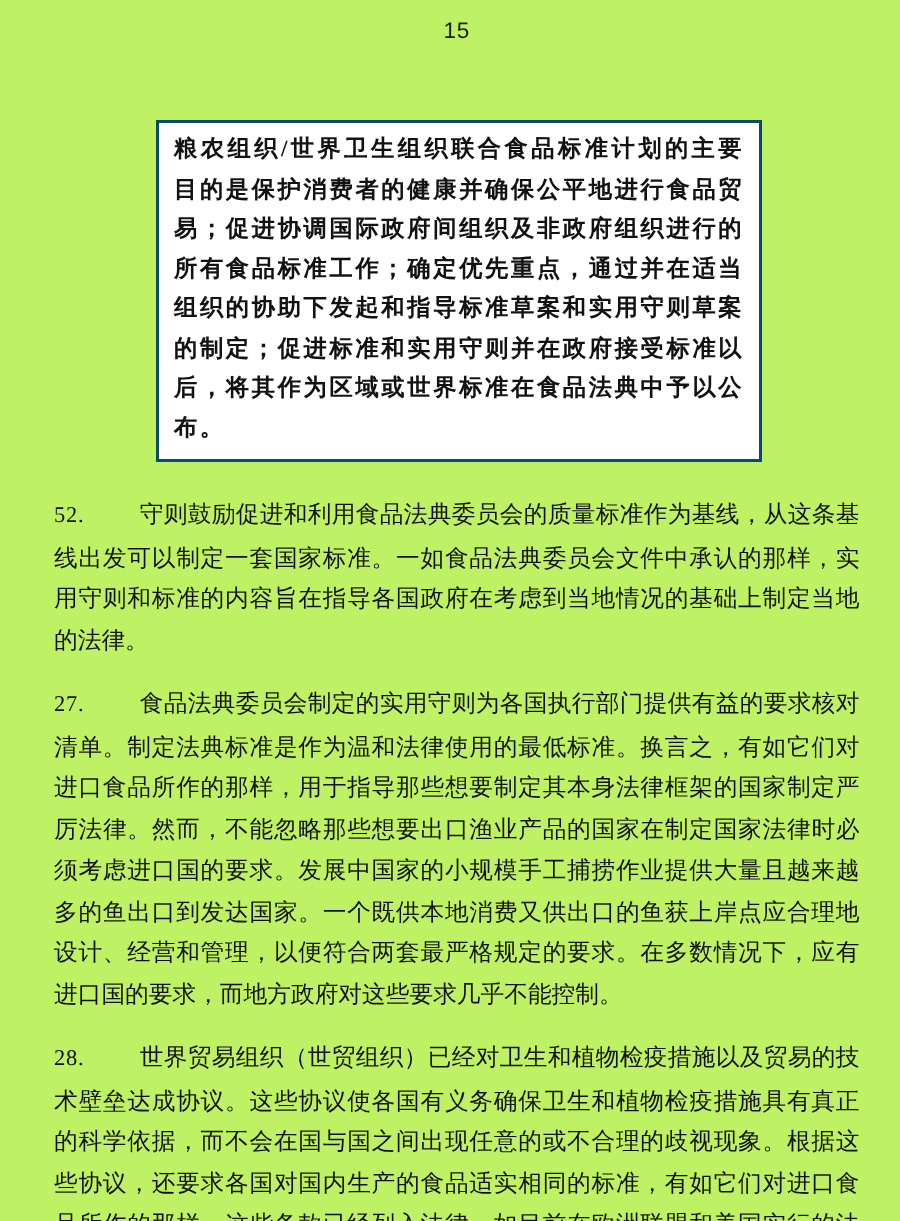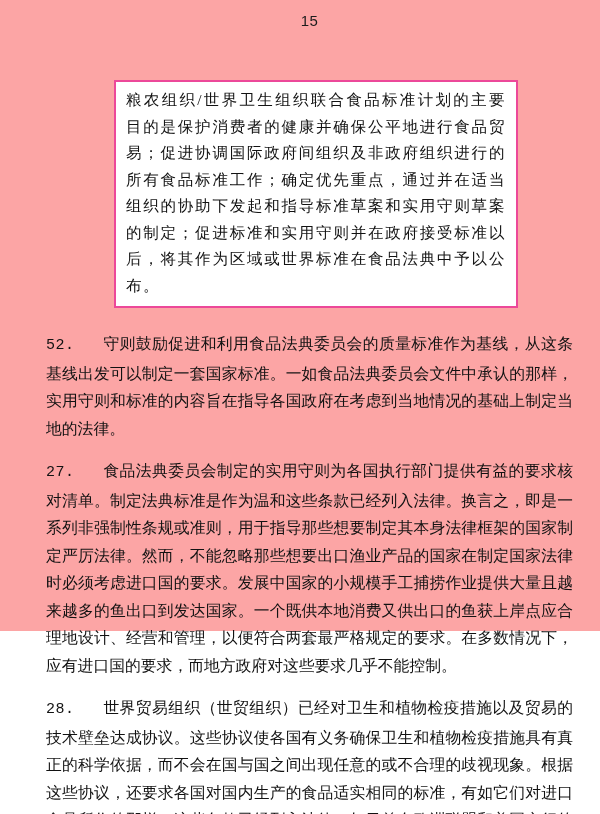--- a/index.html
+++ b/index.html
@@ -10,39 +10,40 @@
   body {
     width: 600px;
     height: 814px;
     overflow: hidden;
     font-family: "Liberation Serif", "DejaVu Serif", serif;
     color: #161616;
   }
   .page {
     box-sizing: border-box;
     width: 600px;
-    height: 631px;
-    padding: 12px 27px 0 46px;
-    background: #fca5a5;
+    height: 814px;
+    padding: 12px 27px 0 36px;
+    background: #bef264;
   }
   .page-number {
     text-align: center;
     font-family: "Liberation Sans", "DejaVu Sans", sans-serif;
     font-size: 15px;
     letter-spacing: 0.5px;
     color: #1c1c1c;
     height: 20px;
   }
   .quote-box {
     box-sizing: border-box;
     margin: 48px 10px 22px 68px;
     width: 404px;
-    border: 2px solid #ec4899;
+    border: 2px solid #0c4a6e;
     padding: 5px 10px 7px 10px;
     background: #ffffff;
+    font-weight: bold;
   }
   .quote-text {
     margin: 0;
     font-size: 15.5px;
     line-height: 26.5px;
     letter-spacing: 1.6px;
     text-align: justify;
     color: #121212;
   }
   .paragraphs {
@@ -51,36 +52,36 @@
   .para {
     margin: 0 0 15px 0;
     font-size: 15.8px;
     line-height: 27.5px;
     text-align: justify;
     color: #121212;
   }
   .para-number {
     display: inline-block;
     width: 57px;
-    font-family: Liberation Mono, monospace;
+    font-family: Liberation Serif, serif;
     font-size: 15px;
     letter-spacing: 0.5px;
   }
   .para b {
     font-weight: 400;
   }
 </style>
 </head>
 <body>
 
 <div class="page">
   <div class="page-number">15</div>
 
   <div class="quote-box">
     <p class="quote-text">粮农组织/世界卫生组织联合食品标准计划的主要目的是保护消费者的健康并确保公平地进行食品贸易；促进协调国际政府间组织及非政府组织进行的所有食品标准工作；确定优先重点，通过并在适当组织的协助下发起和指导标准草案和实用守则草案的制定；促进标准和实用守则并在政府接受标准以后，将其作为区域或世界标准在食品法典中予以公布。</p>
   </div>
 
   <div class="paragraphs" id="paragraphs">
       <p class="para"><span class="para-number">52.</span><span><span>守则鼓励促进和利用食品法典委员会的质量标准作为基线，从这条基线出发可以制定一套国家标准。一如食品法典委员会文件中承认的那样，实用守则和标准的内容旨在指导各国政府在考虑到当地情况的基础上制定当地的法律。</span></span></p>
-      <p class="para"><span class="para-number">27.</span><span><span>食品法典委员会制定的实用守则为各国执行部门提供有益的要求核对清单。制定法典标准是作为</span><b>温和</b><span>这些条款已经列入法律。换言之，即是一系列非强制性条规或准则，用于指导那些想要制定其本身法律框架的国家制定</span><b>严厉</b><span>法律。然而，不能忽略那些想要出口渔业产品的国家在制定国家法律时必须考虑进口国的要求。发展中国家的小规模手工捕捞作业提供大量且越来越多的鱼出口到发达国家。一个既供本地消费又供出口的鱼获上岸点应合理地设计、经营和管理，以便符合两套最严格规定的要求。在多数情况下，应有进口国的要求，而地方政府对这些要求几乎不能控制。</span></span></p>
+      <p class="para"><span class="para-number">27.</span><span><span>食品法典委员会制定的实用守则为各国执行部门提供有益的要求核对清单。制定法典标准是作为</span><b>温和</b><span>法律使用的最低标准。换言之，有如它们对进口食品所作的那样，用于指导那些想要制定其本身法律框架的国家制定</span><b>严厉</b><span>法律。然而，不能忽略那些想要出口渔业产品的国家在制定国家法律时必须考虑进口国的要求。发展中国家的小规模手工捕捞作业提供大量且越来越多的鱼出口到发达国家。一个既供本地消费又供出口的鱼获上岸点应合理地设计、经营和管理，以便符合两套最严格规定的要求。在多数情况下，应有进口国的要求，而地方政府对这些要求几乎不能控制。</span></span></p>
       <p class="para"><span class="para-number">28.</span><span><span>世界贸易组织（世贸组织）已经对卫生和植物检疫措施以及贸易的技术壁垒达成协议。这些协议使各国有义务确保卫生和植物检疫措施具有真正的科学依据，而不会在国与国之间出现任意的或不合理的歧视现象。根据这些协议，还要求各国对国内生产的食品适实相同的标准，有如它们对进口食品所作的那样。这些条款已经列入法律，如目前在欧洲联盟和美国实行的法律，要求那些想要进口产品的国家遵守进口国制定的程序。</span></span></p>
     </div>
 </div>
 
 </body></html>

